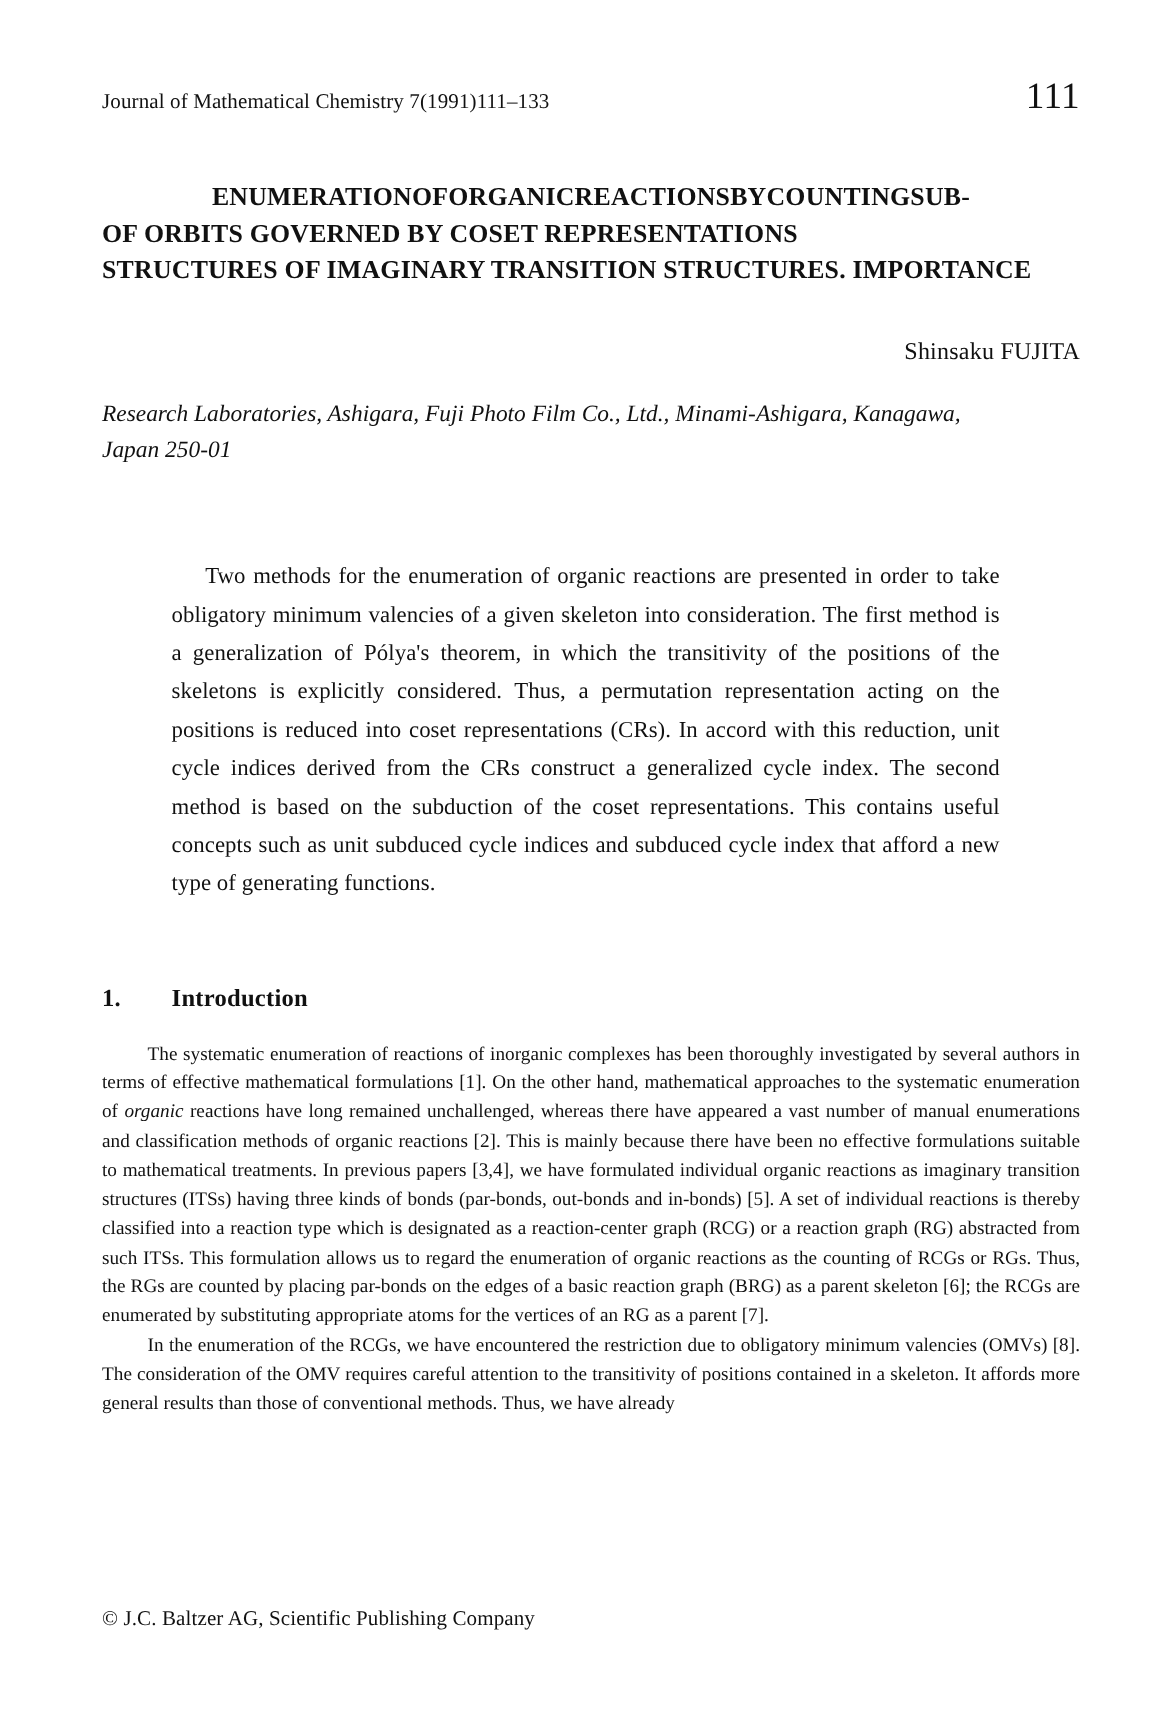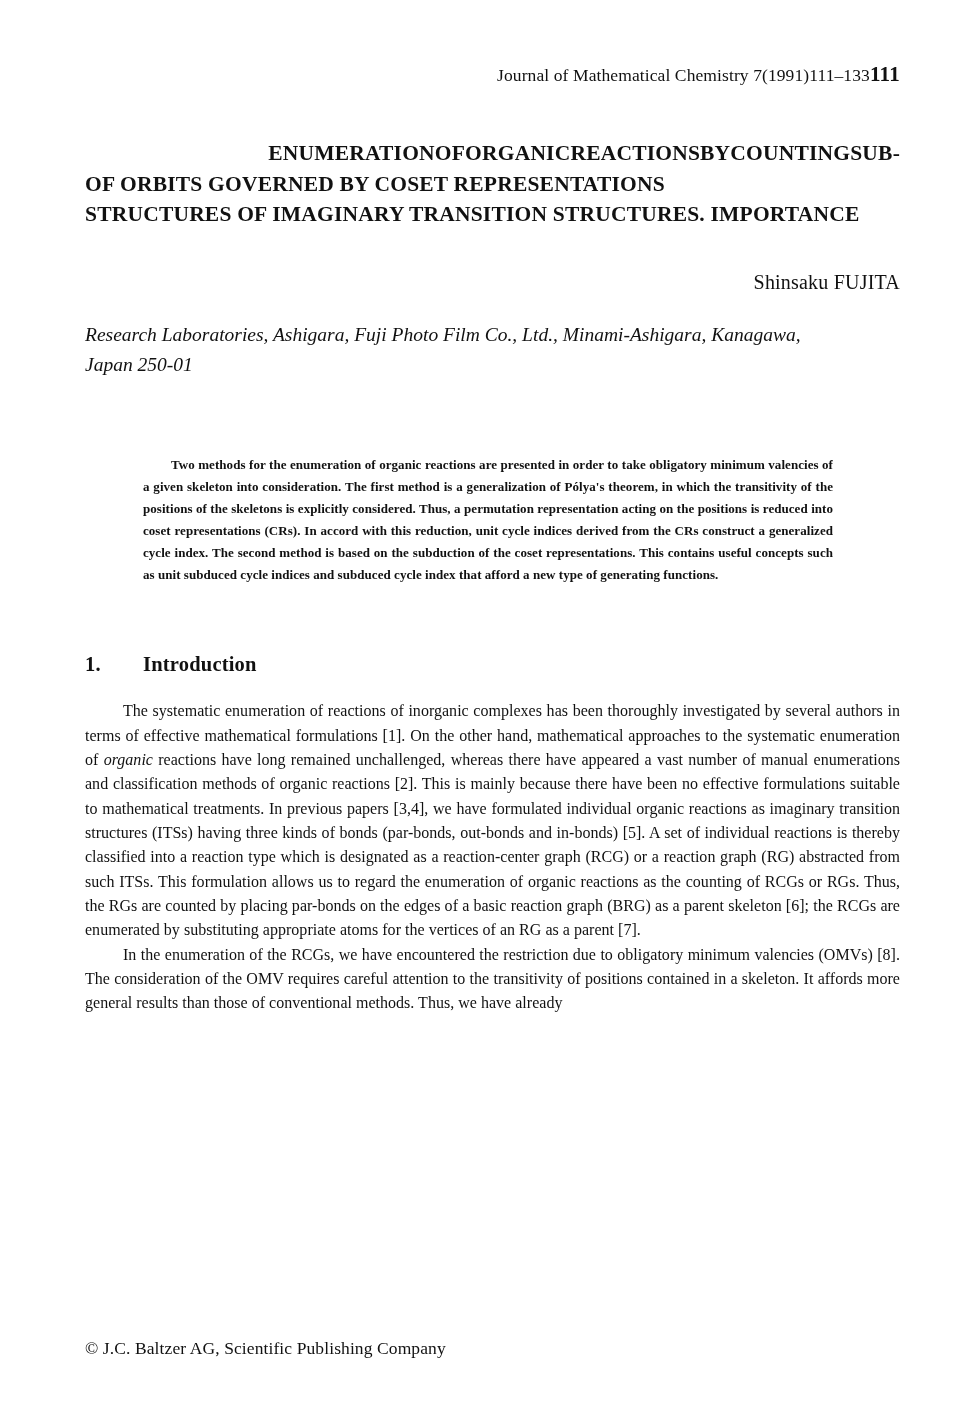--- a/index.html
+++ b/index.html
@@ -25,51 +25,52 @@
     position: absolute;
     left: 85px;
     top: 0;
     width: 815px;
   }
 
   
   .runhead {
     display: flex;
     align-items: baseline;
-    justify-content: flex-end;
+    justify-content: space-between;
     padding-top: 62px;
+    gap: 22px;
   }
   .runhead-left {
     font-size: 17.5px;
     letter-spacing: 0.1px;
     white-space: nowrap;
   }
   .runhead-right {
-    font-size: 21px;
-    font-weight: 700;
+    font-size: 31px;
+    font-weight: 400;
     letter-spacing: 0.3px;
   }
 
   
   .title {
     margin-top: 51px;
     font-size: 21.5px;
     font-weight: bold;
     line-height: 1.43;
     letter-spacing: 0.2px;
     text-align: justify;
     text-align-last: left;
   }
   .title .tline {
     display: block;
     white-space: nowrap;
   }
   .title .tline.spread {
     display: flex;
-    justify-content: flex-end;
+    justify-content: center;
     margin-top: 24px;
   }
   .title .tline.spread > span { display: inline-block; }
 
   
   .author {
     margin-top: 41px;
     font-size: 20px;
     letter-spacing: 0.2px;
     text-align: right;
@@ -88,26 +89,25 @@
     margin-left: 58px;
     width: 690px;
   }
   .abstract-heading {
     font-size: 19.5px;
     font-weight: bold;
     letter-spacing: 0.2px;
   }
   .abstract-body {
     margin-top: 21px;
-    font-size: 13px;
+    font-size: 19px;
     line-height: 1.68;
     text-align: justify;
     text-indent: 28px;
     letter-spacing: 0.05px;
-    font-weight: bold;
   }
 
   
   .section-heading {
     margin-top: 68px;
     font-size: 20.5px;
     font-weight: bold;
     letter-spacing: 0.2px;
     display: flex;
   }

